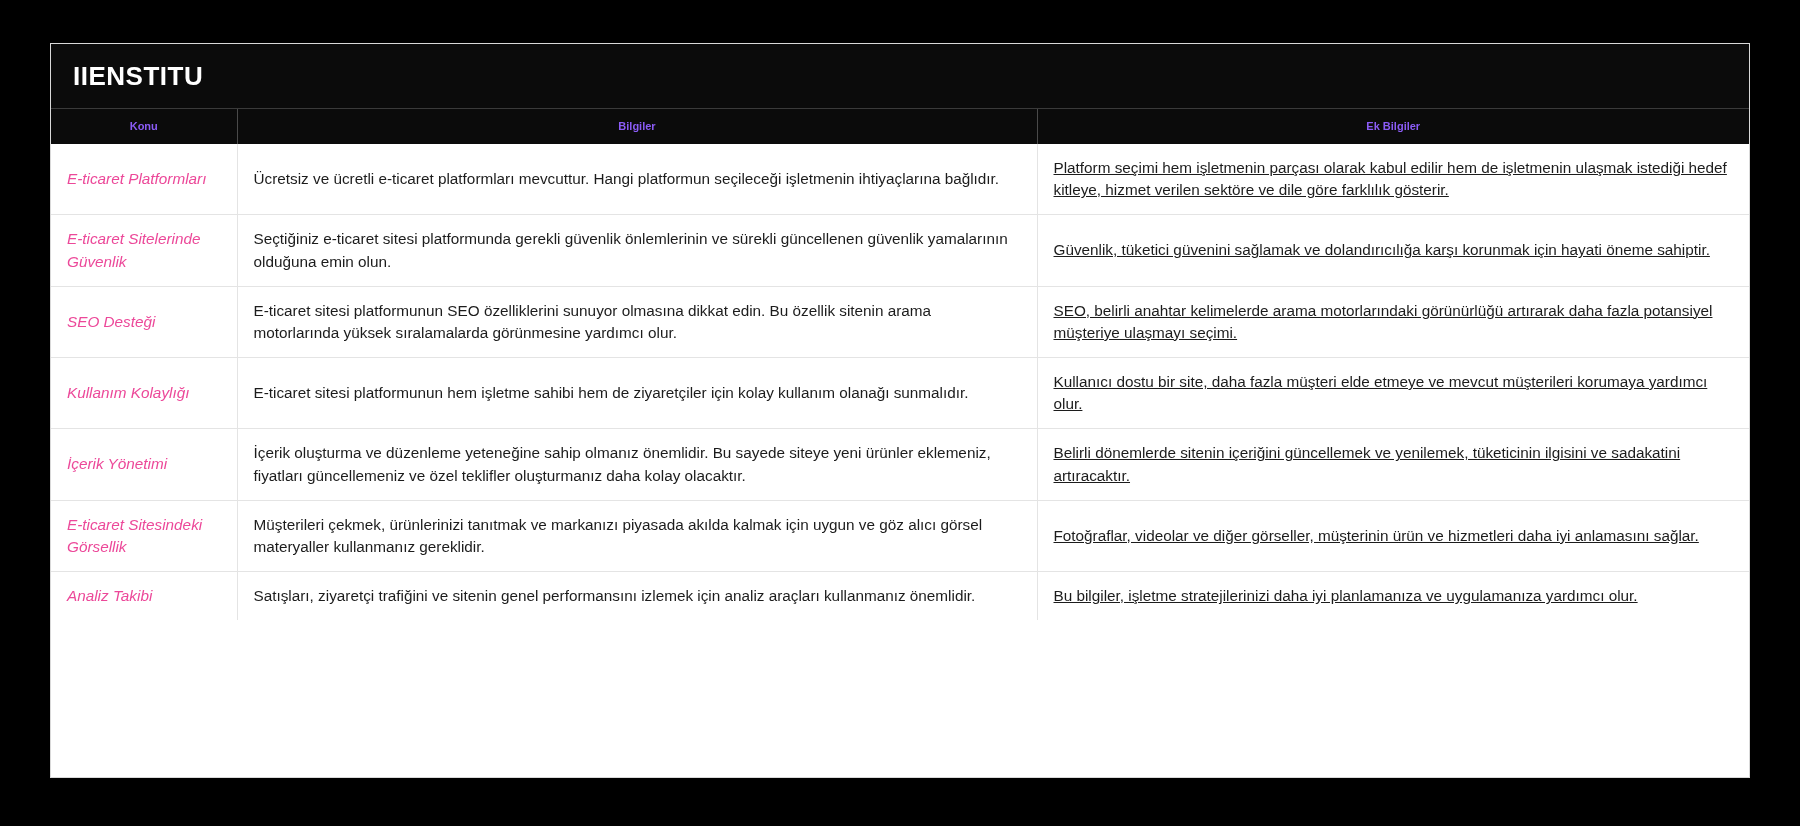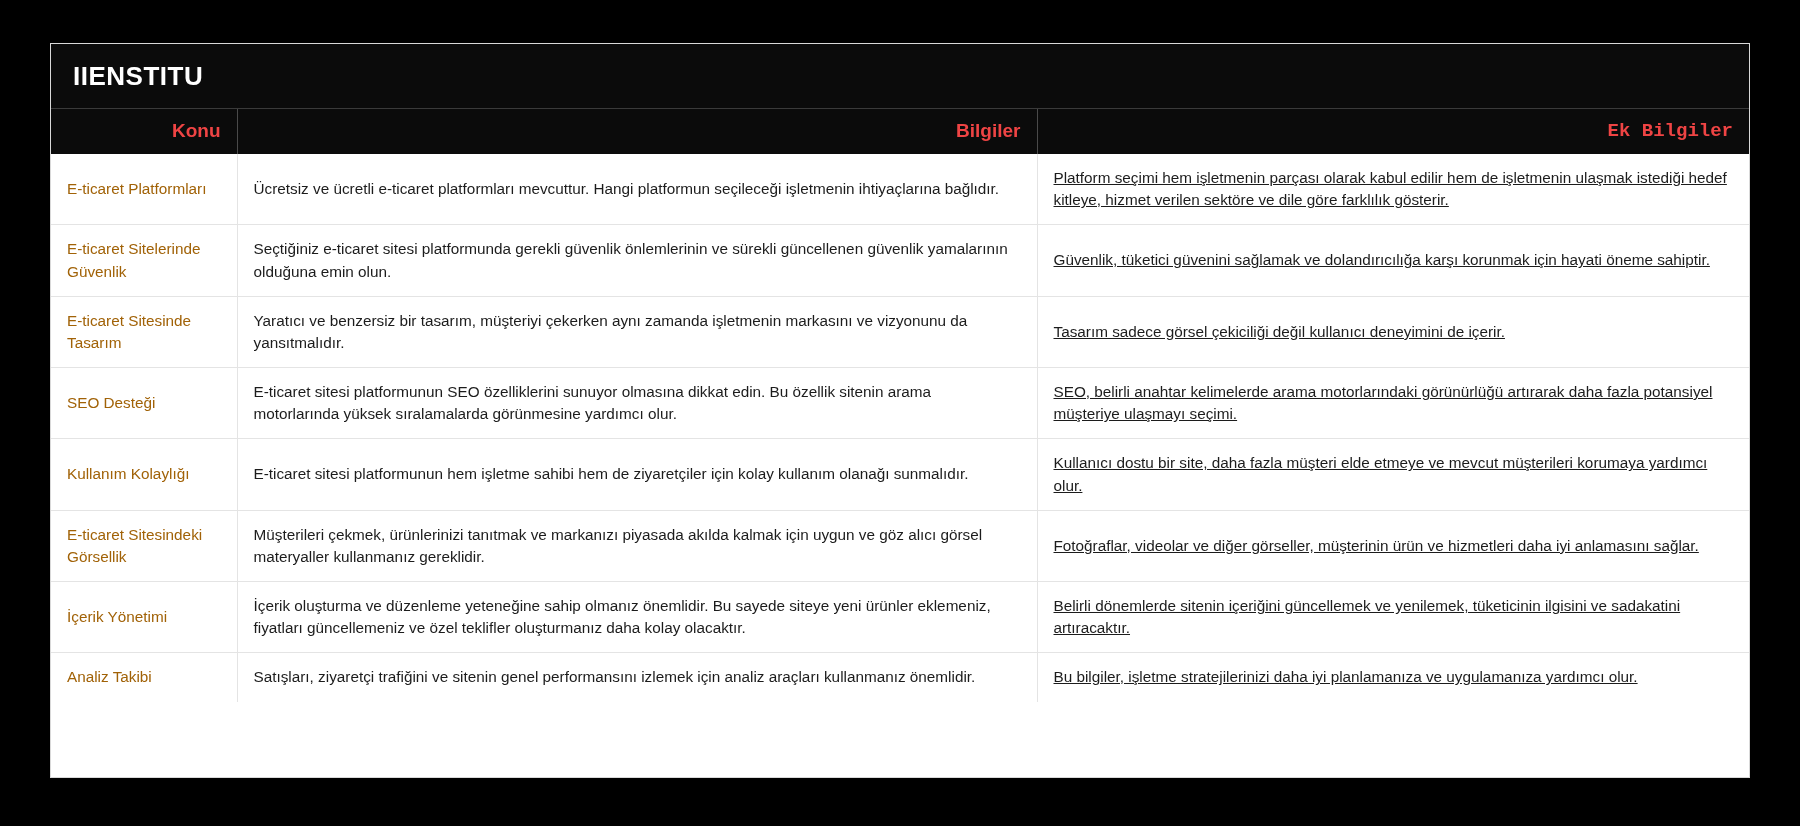--- a/index.html
+++ b/index.html
@@ -61,48 +61,49 @@
     table-layout: fixed;
   }
   table.data-table col.c-konu     { width: 186px; }
   table.data-table col.c-detay    { width: 800px; }
   table.data-table col.c-ek       { width: 712px; }
 
   thead tr {
     background: #0b0b0b;
   }
   thead th {
-    color: #ef4444;
-    font-size: 19px;
+    color: #8b5cf6;
+    font-size: 11px;
     font-weight: bold;
-    text-align: right;
+    text-align: center;
     padding: 11px 16px 12px 16px;
     border-right: 1px solid #4a4a4a;
     vertical-align: middle;
     box-sizing: border-box;
   }
-  thead th:last-child { border-right: none; font-family: Liberation Mono, monospace; }
+  thead th:last-child { border-right: none; }
 
   tbody td {
     color: #1c1c1c;
     font-size: 15.3px;
     line-height: 1.45;
     text-align: left;
     vertical-align: middle;
     padding: 13px 16px;
     border-right: 1px solid #e4e4e4;
     border-bottom: 1px solid #e4e4e4;
     box-sizing: border-box;
     background: #ffffff;
   }
   tbody td:last-child { border-right: none; text-decoration: underline; }
   tbody tr:last-child td { border-bottom: none; }
 
   tbody td.col-konu {
-    color: #a16207;
+    color: #ec4899;
+    font-style: italic;
   }
 </style>
 </head>
 <body>
 
 <div class="page">
   <div class="table-card">
 
     <div class="brand-header">
       <span class="brand-title">IIENSTITU</span>
@@ -126,43 +127,38 @@
           <td class="col-konu">E-ticaret Platformları</td>
           <td class="col-detay">Ücretsiz ve ücretli e-ticaret platformları mevcuttur. Hangi platformun seçileceği işletmenin ihtiyaçlarına bağlıdır.</td>
           <td class="col-ek">Platform seçimi hem işletmenin parçası olarak kabul edilir hem de işletmenin ulaşmak istediği hedef kitleye, hizmet verilen sektöre ve dile göre farklılık gösterir.</td>
         </tr>
         <tr>
           <td class="col-konu">E-ticaret Sitelerinde Güvenlik</td>
           <td class="col-detay">Seçtiğiniz e-ticaret sitesi platformunda gerekli güvenlik önlemlerinin ve sürekli güncellenen güvenlik yamalarının olduğuna emin olun.</td>
           <td class="col-ek">Güvenlik, tüketici güvenini sağlamak ve dolandırıcılığa karşı korunmak için hayati öneme sahiptir.</td>
         </tr>
         <tr>
-          <td class="col-konu">E-ticaret Sitesinde Tasarım</td>
-          <td class="col-detay">Yaratıcı ve benzersiz bir tasarım, müşteriyi çekerken aynı zamanda işletmenin markasını ve vizyonunu da yansıtmalıdır.</td>
-          <td class="col-ek">Tasarım sadece görsel çekiciliği değil kullanıcı deneyimini de içerir.</td>
-        </tr>
-        <tr>
           <td class="col-konu">SEO Desteği</td>
           <td class="col-detay">E-ticaret sitesi platformunun SEO özelliklerini sunuyor olmasına dikkat edin. Bu özellik sitenin arama motorlarında yüksek sıralamalarda görünmesine yardımcı olur.</td>
           <td class="col-ek">SEO, belirli anahtar kelimelerde arama motorlarındaki görünürlüğü artırarak daha fazla potansiyel müşteriye ulaşmayı seçimi.</td>
         </tr>
         <tr>
           <td class="col-konu">Kullanım Kolaylığı</td>
           <td class="col-detay">E-ticaret sitesi platformunun hem işletme sahibi hem de ziyaretçiler için kolay kullanım olanağı sunmalıdır.</td>
           <td class="col-ek">Kullanıcı dostu bir site, daha fazla müşteri elde etmeye ve mevcut müşterileri korumaya yardımcı olur.</td>
         </tr>
         <tr>
+          <td class="col-konu">İçerik Yönetimi</td>
+          <td class="col-detay">İçerik oluşturma ve düzenleme yeteneğine sahip olmanız önemlidir. Bu sayede siteye yeni ürünler eklemeniz, fiyatları güncellemeniz ve özel teklifler oluşturmanız daha kolay olacaktır.</td>
+          <td class="col-ek">Belirli dönemlerde sitenin içeriğini güncellemek ve yenilemek, tüketicinin ilgisini ve sadakatini artıracaktır.</td>
+        </tr>
+        <tr>
           <td class="col-konu">E-ticaret Sitesindeki Görsellik</td>
           <td class="col-detay">Müşterileri çekmek, ürünlerinizi tanıtmak ve markanızı piyasada akılda kalmak için uygun ve göz alıcı görsel materyaller kullanmanız gereklidir.</td>
           <td class="col-ek">Fotoğraflar, videolar ve diğer görseller, müşterinin ürün ve hizmetleri daha iyi anlamasını sağlar.</td>
-        </tr>
-        <tr>
-          <td class="col-konu">İçerik Yönetimi</td>
-          <td class="col-detay">İçerik oluşturma ve düzenleme yeteneğine sahip olmanız önemlidir. Bu sayede siteye yeni ürünler eklemeniz, fiyatları güncellemeniz ve özel teklifler oluşturmanız daha kolay olacaktır.</td>
-          <td class="col-ek">Belirli dönemlerde sitenin içeriğini güncellemek ve yenilemek, tüketicinin ilgisini ve sadakatini artıracaktır.</td>
         </tr>
         <tr>
           <td class="col-konu">Analiz Takibi</td>
           <td class="col-detay">Satışları, ziyaretçi trafiğini ve sitenin genel performansını izlemek için analiz araçları kullanmanız önemlidir.</td>
           <td class="col-ek">Bu bilgiler, işletme stratejilerinizi daha iyi planlamanıza ve uygulamanıza yardımcı olur.</td>
         </tr>
       </tbody>
     </table>
 
   </div>

